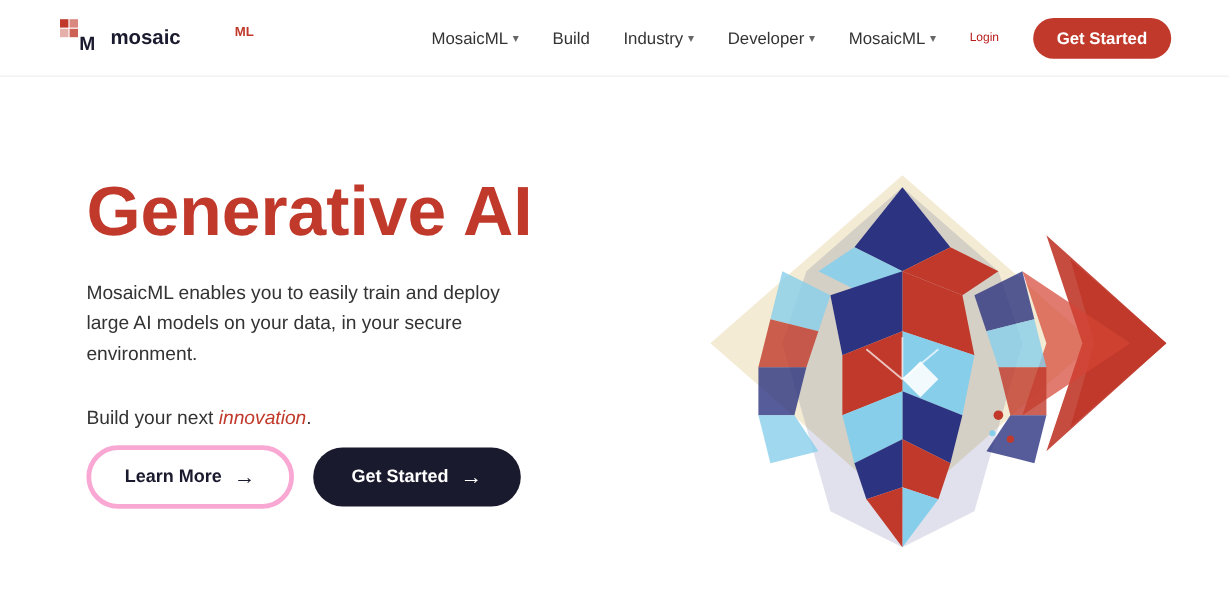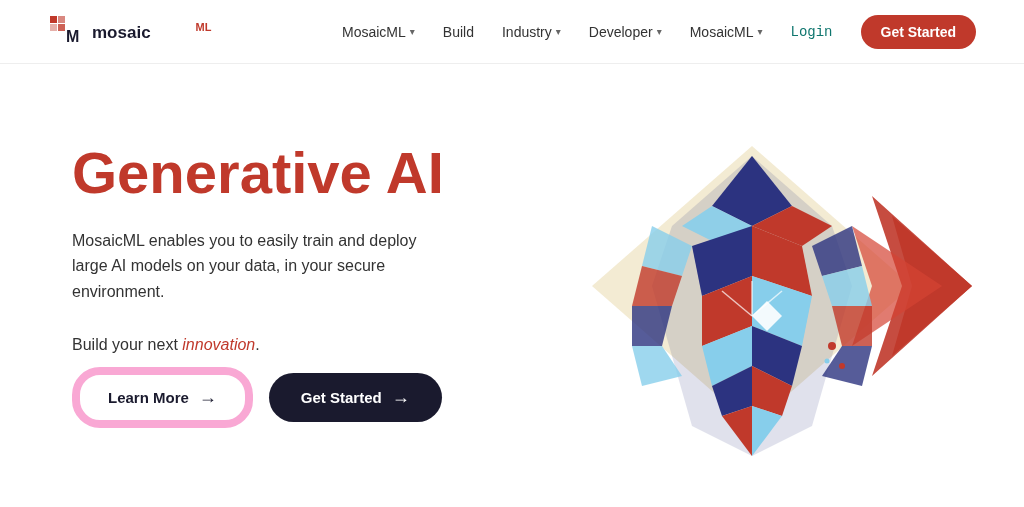--- a/index.html
+++ b/index.html
@@ -12,21 +12,21 @@
       background: #fff;
     }
     .logo { display: flex; align-items: center; gap: 8px; text-decoration: none; }
     .logo-icon { width: 36px; height: 36px; }
     .nav-links { display: flex; align-items: center; gap: 28px; }
     .nav-link {
       font-size: 14px; color: #333; text-decoration: none; cursor: pointer;
       display: flex; align-items: center; gap: 4px;
     }
     .nav-link .caret { font-size: 10px; color: #666; }
-    .nav-login { font-size: 14px; color: #0f766e; cursor: pointer; font-family: Liberation Mono, monospace; }
+    .nav-login { font-size: 10px; color: #b91c1c; cursor: pointer; }
     .btn-get-started-nav {
       background: #c0392b; color: #fff; border: none; border-radius: 24px;
       padding: 9px 20px; font-size: 14px; font-weight: 600; cursor: pointer;
     }
 
     
     .hero {
       display: flex; align-items: center;
       padding: 0 60px 0 72px;
       height: calc(507px - 64px);
@@ -41,21 +41,21 @@
       font-size: 16px; line-height: 1.6; color: #333; margin-bottom: 32px; max-width: 380px;
     }
     .hero-sub {
       font-size: 16px; color: #333; margin-bottom: 13px;
     }
     .hero-sub .innovation {
       color: #c0392b; font-style: italic;
     }
     .hero-buttons { display: flex; gap: 16px; align-items: center; }
     .btn-learn-more {
-      background: #fff; color: #1a1a2e; border: 8px solid #f9a8d4;
+      background: #fff; color: #1a1a2e; border: 4px solid #f9a8d4;
       border-radius: 28px; padding: 12px 28px; font-size: 15px;
       font-weight: 600; cursor: pointer; display: flex; align-items: center; gap: 10px;
     }
     .btn-get-started-hero {
       background: #1a1a2e; color: #fff; border: none;
       border-radius: 28px; padding: 14px 32px; font-size: 15px;
       font-weight: 600; cursor: pointer; display: flex; align-items: center; gap: 10px;
     }
     .arrow { font-size: 18px; }
 

